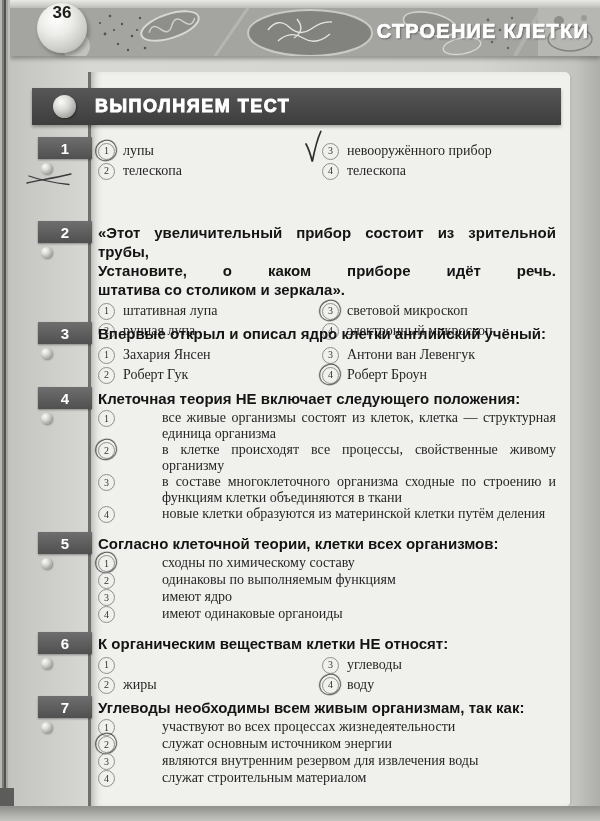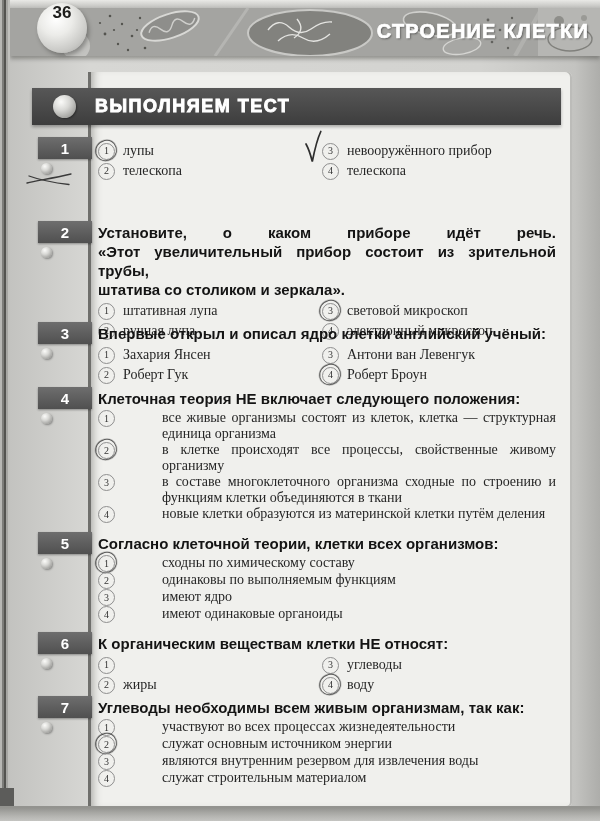--- a/index.html
+++ b/index.html
@@ -185,22 +185,22 @@
           </g>
         </svg>
       </section>
       <section class="question" style="top: 221px;">
     <div class="q-badge">
       <span class="q-num">2</span>
     </div>
     <span class="sphere q-sphere"></span>
     <div class="q-body">
       <div class="q-title">
+            <div class="t-line just">«Этот увеличительный прибор состоит из зрительной трубы,</div>
             <div class="t-line just">Установите, о каком приборе идёт речь.</div>
-            <div class="t-line just">«Этот увеличительный прибор состоит из зрительной трубы,</div>
             <div class="t-line">штатива со столиком и зеркала».</div>
           </div>
       <div class="q-opts two">
             <div class="opt">
               <span class="circ-wrap">
                 <span class="circ">1</span>
               </span>
               <span class="opt-text">штативная лупа</span>
             </div>
             <div class="opt">

